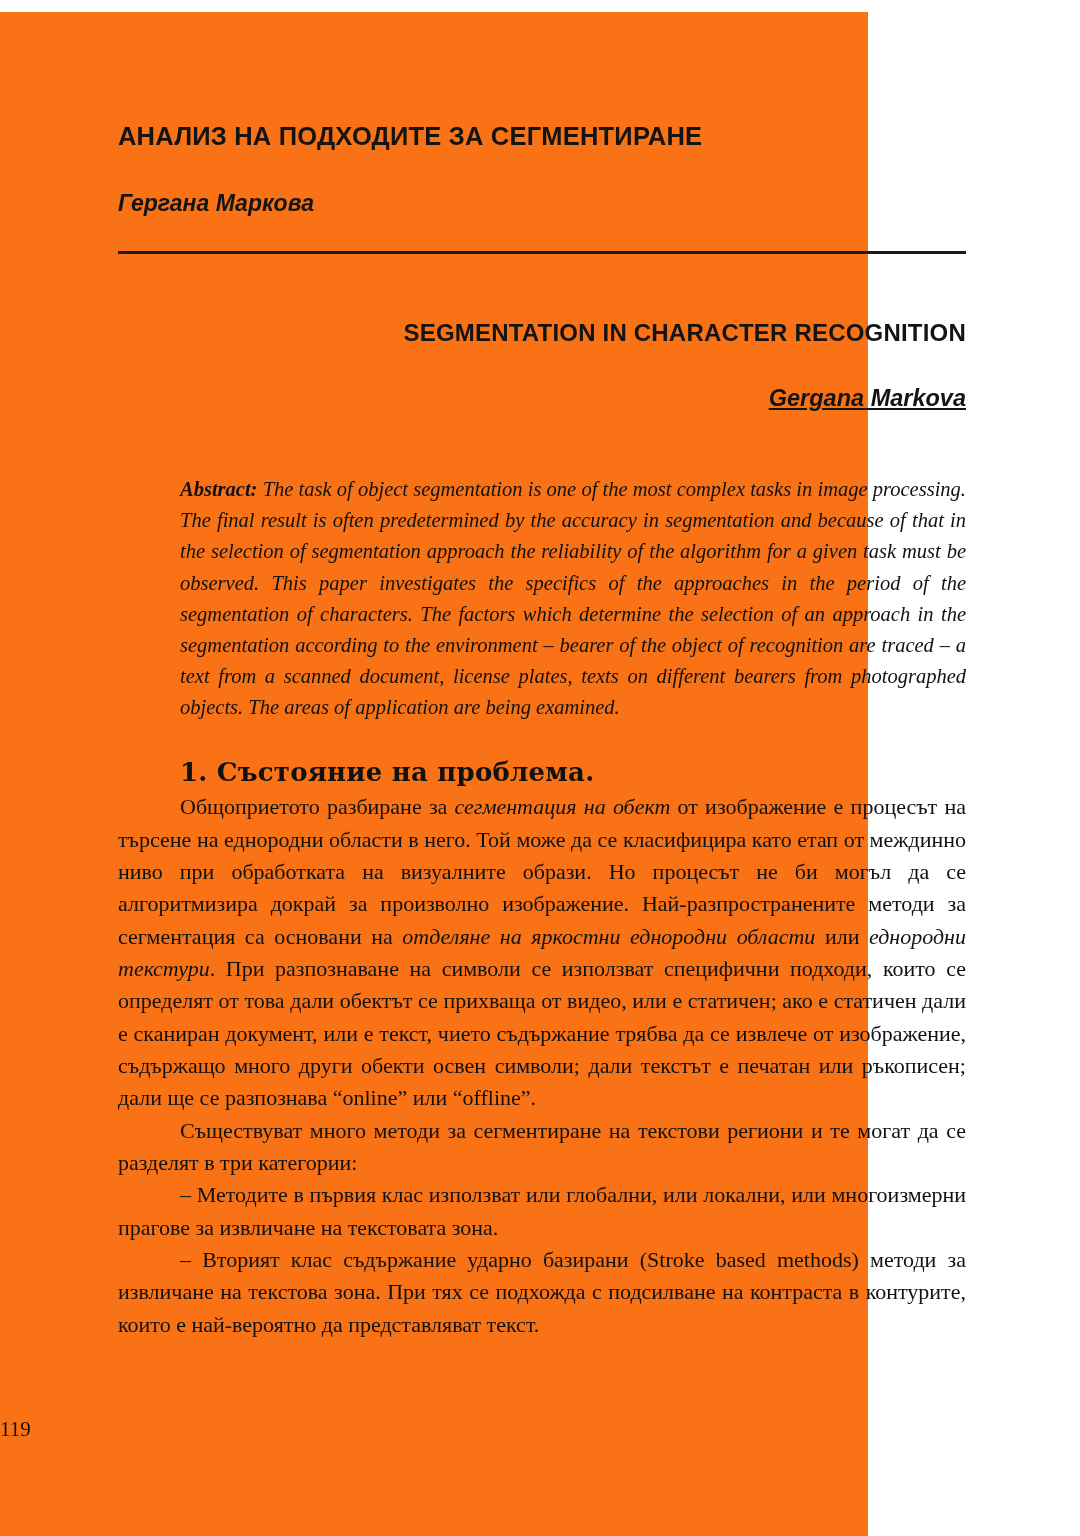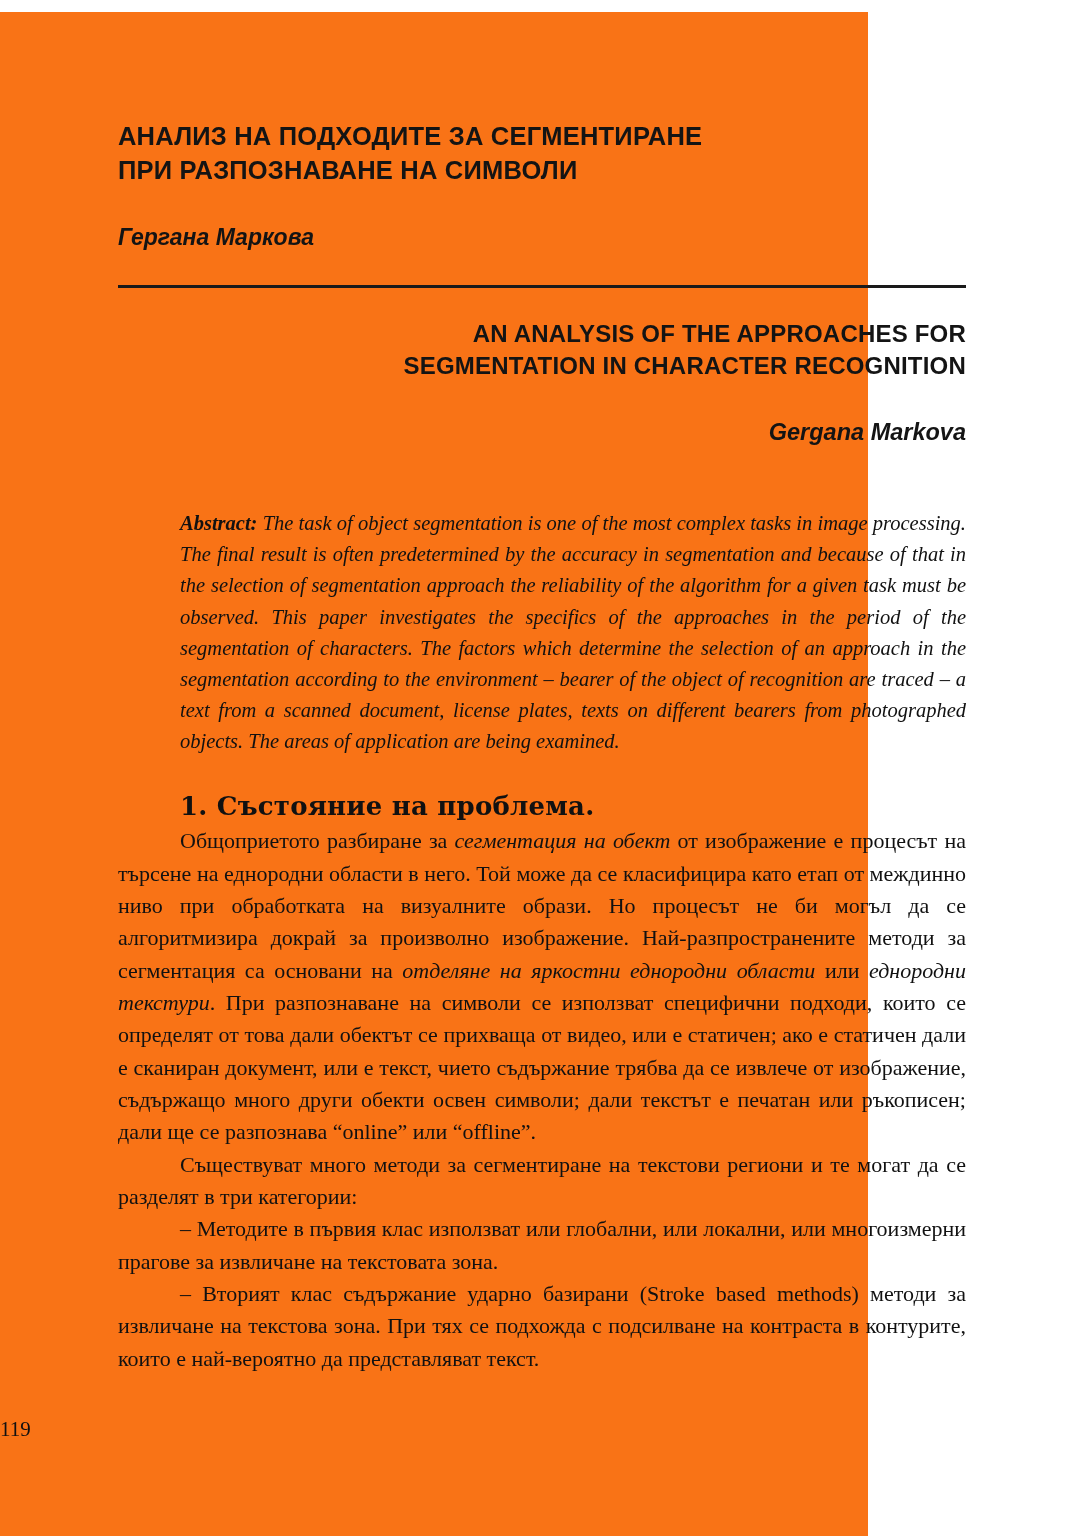--- a/index.html
+++ b/index.html
@@ -65,20 +65,21 @@
     color: #141414;
   }
   .en-author {
     font-family: "Liberation Sans", sans-serif;
     font-weight: bold;
     font-style: italic;
     font-size: 23.5px;
     text-align: right;
     margin: 36px 0 6px 0;
     color: #141414;
+    text-decoration: underline;
   }
 
   
   .abstract-wrap {
     margin: 62px 12px 0 62px;
     width: 786px;
   }
   .abstract {
     font-family: "Liberation Serif", serif;
     font-style: italic;
@@ -144,29 +145,28 @@
   }
 </style>
 </head>
 <body>
 
 <div class="page">
   <div class="content">
 
     <h1 class="bg-title">
       <span>АНАЛИЗ НА ПОДХОДИТЕ ЗА СЕГМЕНТИРАНЕ</span><br>
-      <span>ПРИ РАЗПОЗНАВАНЕ НА СИМВОЛИ</span>
     </h1>
 
     <div class="bg-author">Гергана Маркова</div>
 
     <div class="rule"></div>
 
     <h2 class="en-title">
-      <span>AN ANALYSIS OF THE APPROACHES FOR</span><br>
+      <br>
       <span>SEGMENTATION IN CHARACTER RECOGNITION</span>
     </h2>
 
     <div class="en-author">Gergana Markova</div>
 
     <div class="abstract-wrap">
       <p class="abstract"><span class="lead">Abstract:</span><span> The task of object segmentation is one of the most complex tasks in image processing. The final result is often predetermined by the accuracy in segmentation and because of that in the selection of segmentation approach the reliability of the algorithm for a given task must be observed. This paper investigates the specifics of the approaches in the period of the segmentation of characters. The factors which determine the selection of an approach in the segmentation according to the environment – bearer of the object of recognition are traced – a text from a scanned document, license plates, texts on different bearers from photographed objects. The areas of application are being examined.</span></p>
     </div>
 
     <div class="section-heading">1. Състояние на проблема.</div>

